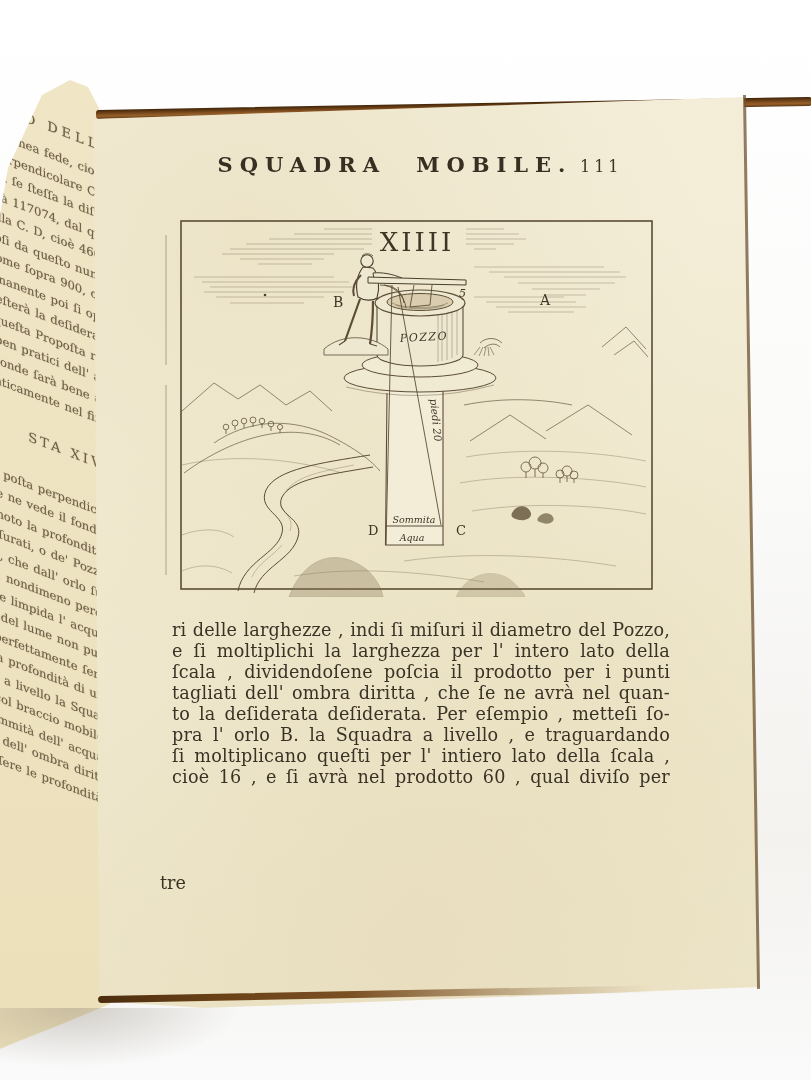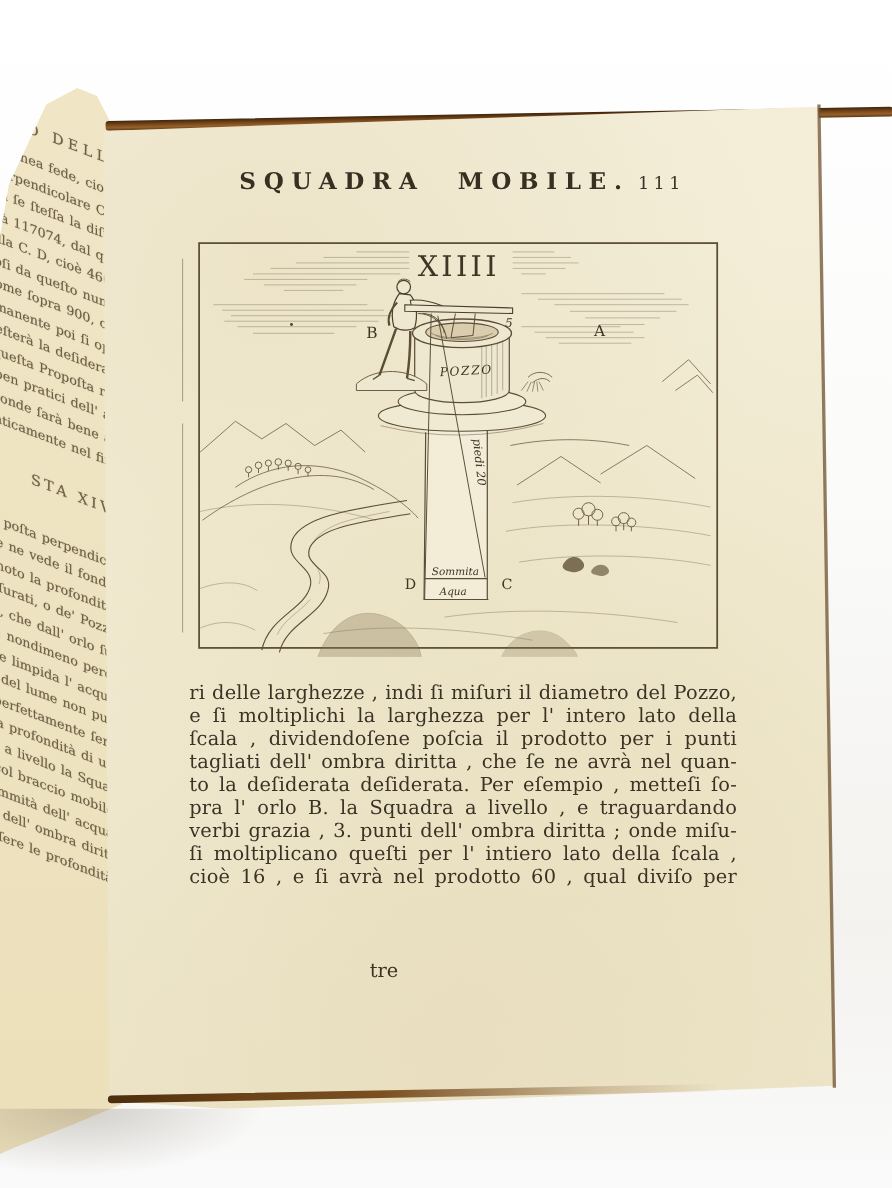--- a/index.html
+++ b/index.html
@@ -42,21 +42,21 @@
   .verso-bottom-shadow{position:absolute;left:0px;top:1008px;width:240px;height:60px;
             background:radial-gradient(ellipse at 30% 0%, rgba(120,110,95,.30), transparent 70%);}
   
   .running-head{position:absolute;left:160px;top:152px;width:470px;text-align:center;
             font-size:21px;letter-spacing:7px;word-spacing:16px;color:#382f22;font-weight:bold;}
   .page-number{position:absolute;left:580px;top:157px;font-size:16px;letter-spacing:4px;color:#3d3426;}
   .plate{position:absolute;left:162px;top:215px;width:497px;height:382px;}
   .bodytext{position:absolute;left:160px;top:620px;width:498px;color:#3b3226;margin-left:12px;}
   .bodyline{font-size:17.6px;line-height:21px;text-align:justify;text-align-last:justify;
             white-space:nowrap;letter-spacing:.2px;}
-  .catchword{position:absolute;left:160px;top:873px;width:498px;text-align:center;
+  .catchword{position:absolute;left:160px;top:873px;width:498px;text-align:left;
             padding-right:120px;box-sizing:border-box;font-size:17.6px;color:#3b3226;}
   svg text{font-family:"DejaVu Serif","Liberation Serif",serif;fill:#3f3525;}
   .etch{stroke:#5b4d37;fill:none;}
 </style>
 </head>
 <body>
 
 <div class="stage">
 
   <div class="verso">
@@ -224,21 +224,20 @@
       </svg>
     </div>
 
     <div class="bodytext">
       <div class="bodyline">ri delle larghezze , indi ſi miſuri il diametro del Pozzo,</div>
       <div class="bodyline">e ſi moltiplichi la larghezza per l' intero lato della</div>
       <div class="bodyline">ſcala , dividendoſene poſcia il prodotto per i punti</div>
       <div class="bodyline">tagliati dell' ombra diritta , che ſe ne avrà nel quan-</div>
       <div class="bodyline">to la deſiderata deſiderata. Per eſempio , metteſi ſo-</div>
       <div class="bodyline">pra l' orlo B. la Squadra a livello , e traguardando</div>
-      <div class="bodyline">verbi grazia , 3. punti dell' ombra diritta ; onde miſu-</div>
       <div class="bodyline">ſi moltiplicano queſti per l' intiero lato della ſcala ,</div>
       <div class="bodyline">cioè 16 , e ſi avrà nel prodotto 60 , qual diviſo per</div>
     </div>
     <div class="catchword">tre</div>
   </div>
 
   <div class="recto-right-edge"></div>
   <div class="recto-bottom-edge"></div>
   <div class="verso-bottom-shadow"></div>
 

